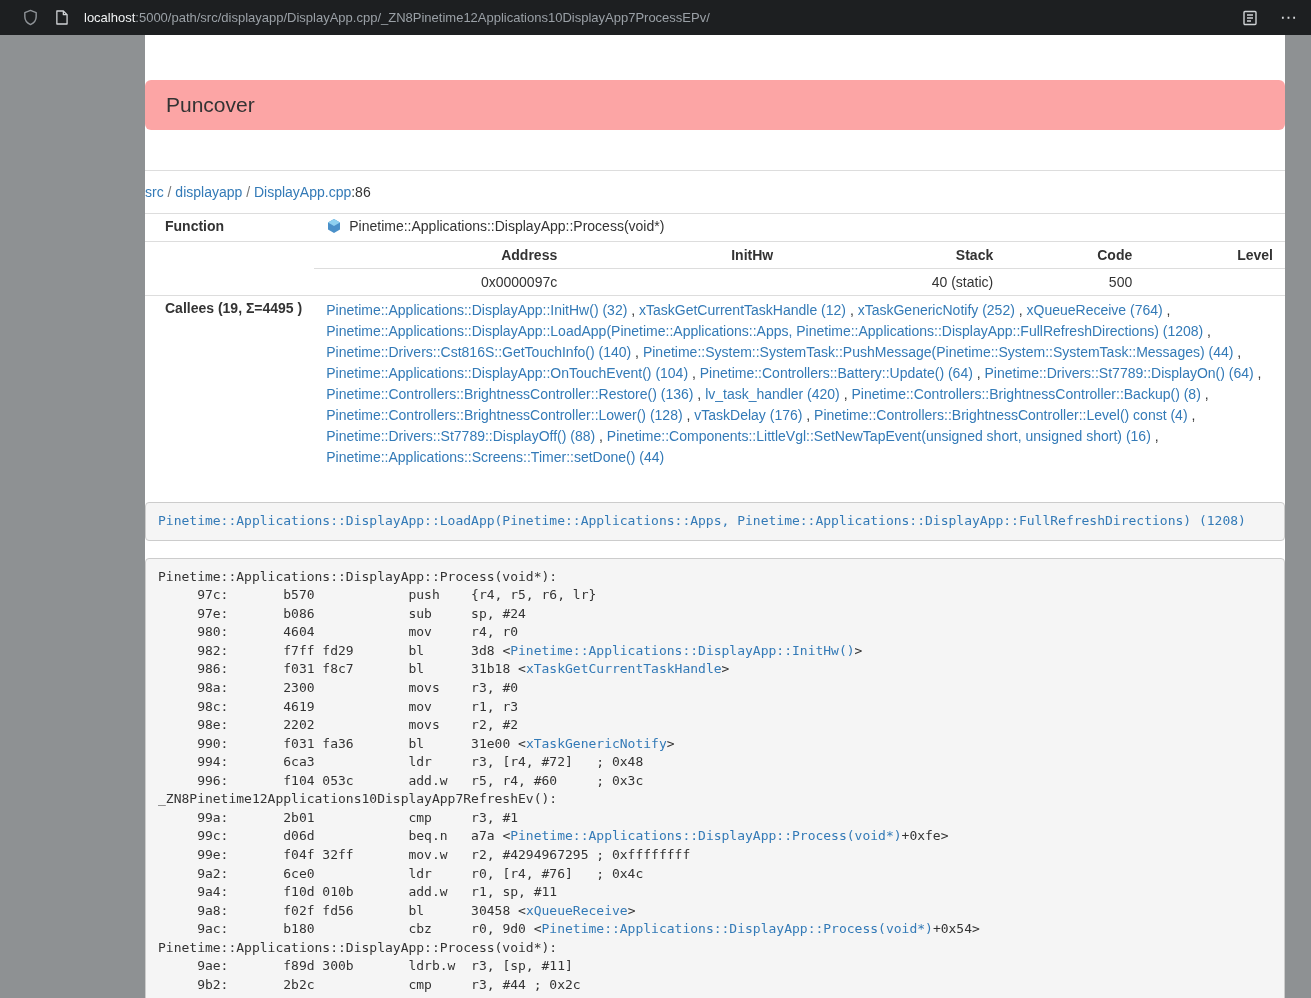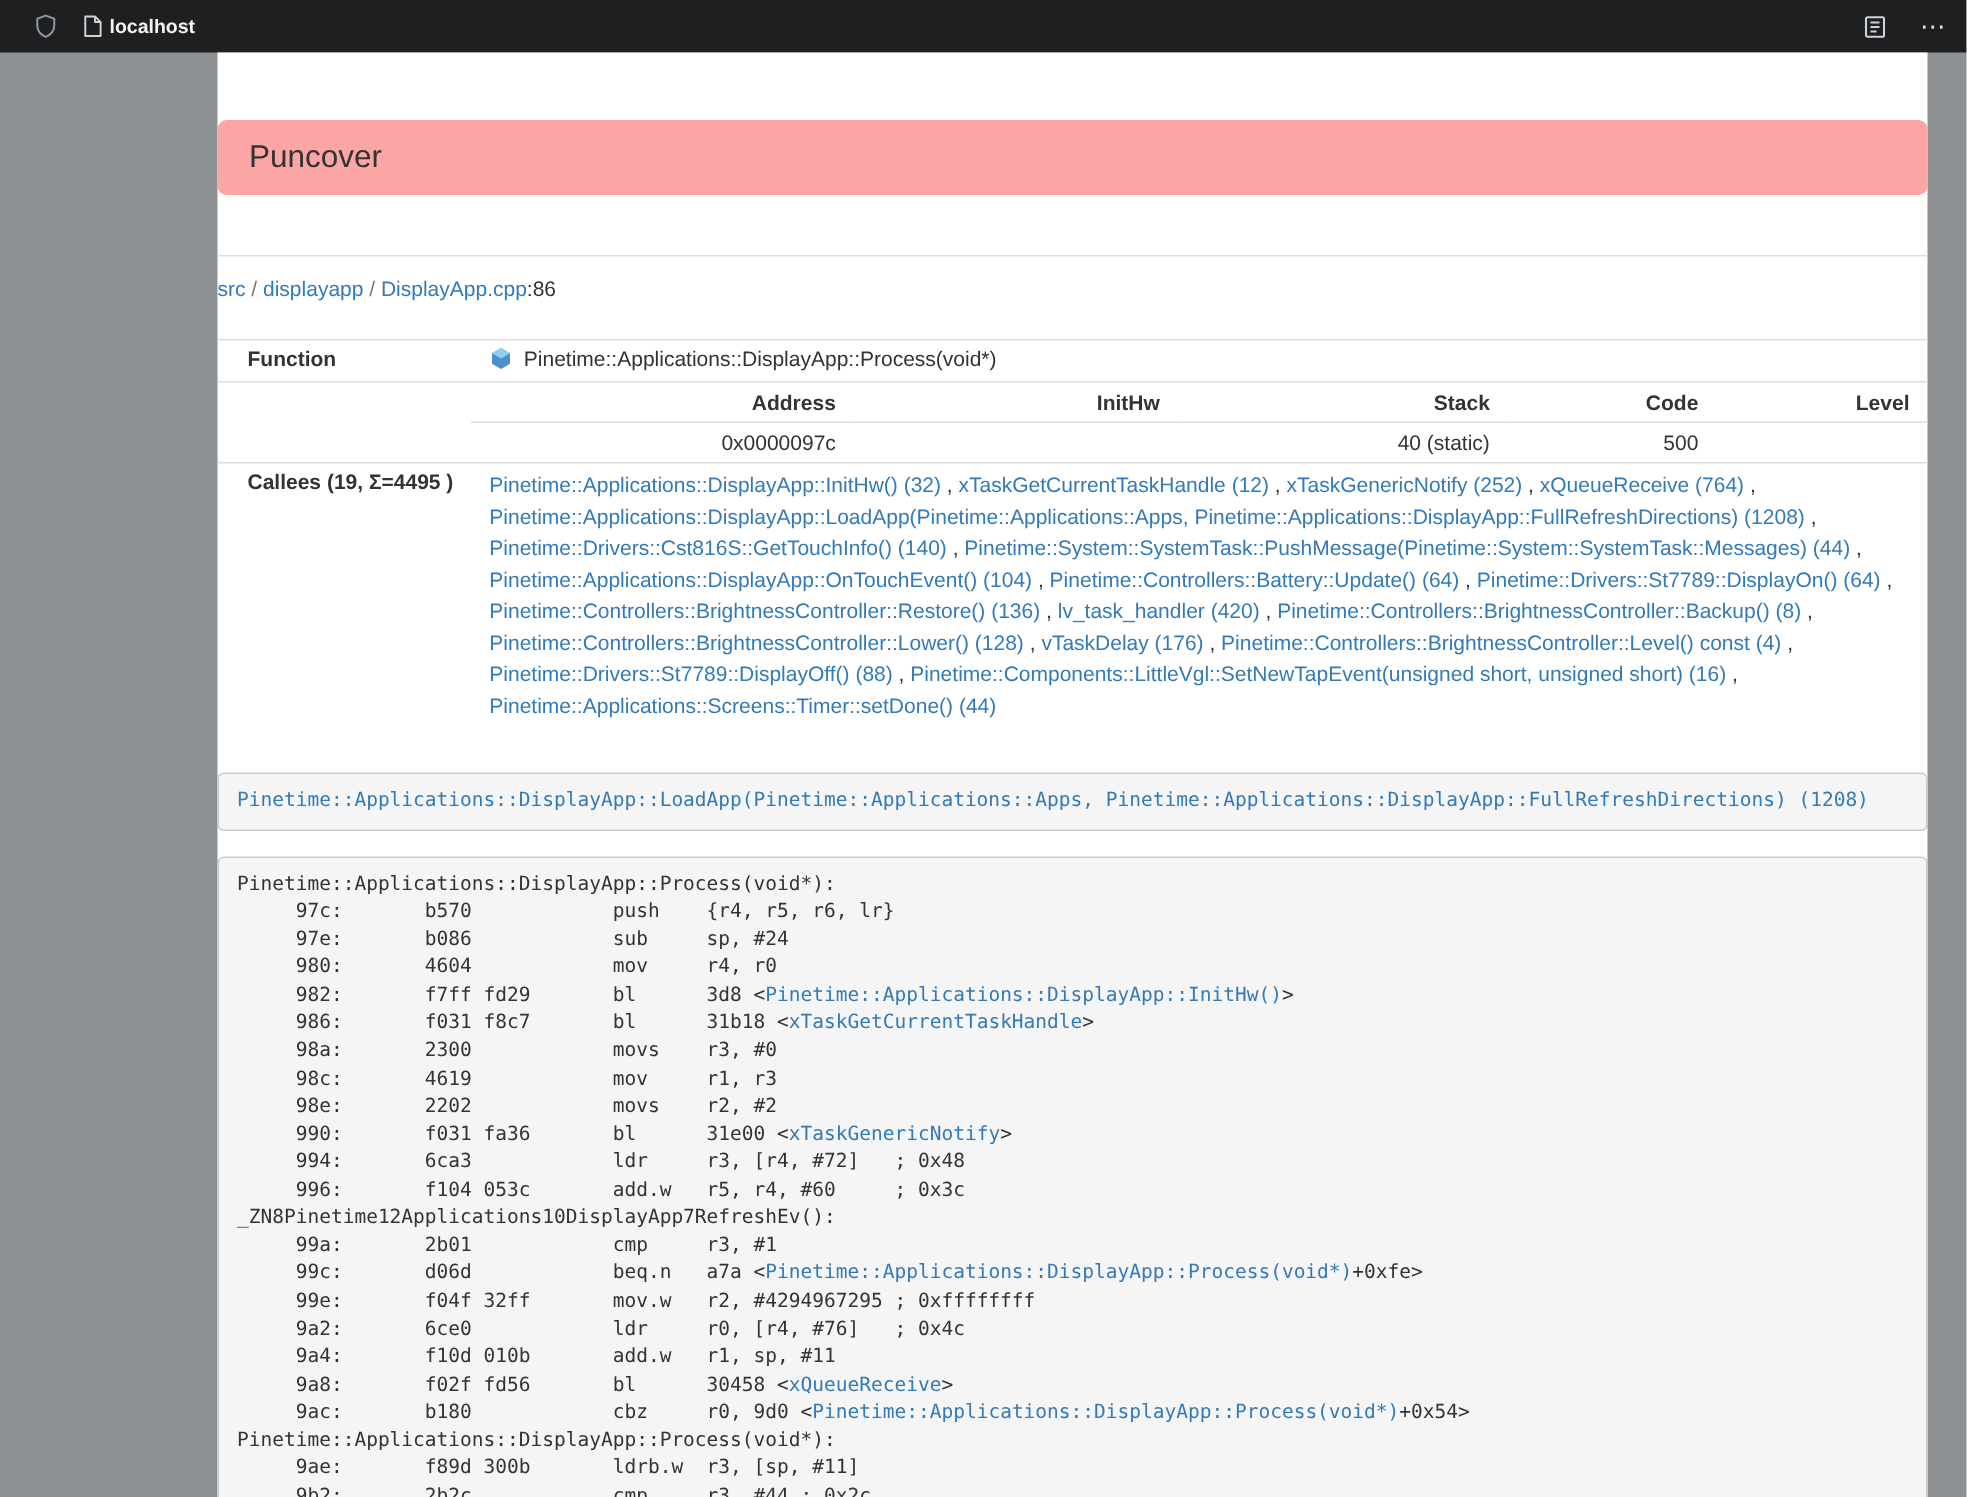--- a/index.html
+++ b/index.html
@@ -3,31 +3,31 @@
 <meta charset="utf-8">
 <style>
   * { margin:0; padding:0; box-sizing:border-box; }
   html, body { width:1311px; height:998px; overflow:hidden; }
   body { background:#8e9193; font-family:"Liberation Sans", sans-serif; font-size:14px; color:#333; }
 
   
   .topbar { height:35px; background:#1d1f21; display:flex; align-items:center; padding:0 12px 0 22px; }
   .tbicon { display:inline-flex; align-items:center; justify-content:center; flex:0 0 auto; }
   .urlbox { display:flex; align-items:center; flex:1 1 auto; margin-left:16px; font-size:13px; white-space:nowrap; overflow:hidden; }
-  .host { color:#f1f3f4; font-weight:bold; margin-left:5px; }
+  .host { color:#f1f3f4; font-weight:normal; margin-left:16px; }
   .upath { color:#9aa0a6; }
   .reader { margin-right:22px; }
   .dots { color:#d7d9db; font-size:17px; letter-spacing:2px; line-height:1; cursor:pointer; flex:0 0 auto; }
 
   
   .page { width:1140px; margin-left:145px; background:#ffffff; min-height:963px; padding-top:45px; }
   .jumbotron { background:#fca5a5; border-radius:6px; padding:13px 21px; margin-bottom:40px; }
   .jumbo-title { font-size:21px; font-weight:normal; color:#333; }
   hr.divider { border:none; border-top:1px solid #ddd; margin:0 0 13px 0; }
-  .breadcrumb { margin-bottom:26px; font-size:14px; }
+  .breadcrumb { margin-bottom:13px; font-size:14px; }
   .bc-sep { color:#777; }
   .lnk { color:#337ab7; text-decoration:none; cursor:pointer; }
 
   table.ftable { width:100%; border-collapse:collapse; }
   .ftable > tbody > tr > th,
   .ftable > tbody > tr > td { border-top:1px solid #ddd; vertical-align:top; text-align:left; padding:4px 12px; font-size:14px; }
   .ftable > tbody > tr > th { width:160px; padding-left:20px; white-space:nowrap; font-weight:bold; }
   .stats-cell { padding:0 !important; }
   table.stats { width:100%; border-collapse:collapse; table-layout:fixed; }
   .stats th, .stats td { text-align:right; padding:5px 12px; }
@@ -51,20 +51,21 @@
       </svg>
     </span>
   <div class="urlbox">
     <span class="tbicon">
         <svg width="13" height="15" viewBox="0 0 14 16" fill="none" stroke="#cfd2d5" stroke-width="1.4" stroke-linejoin="round">
           <path d="M2 1h7l4 4v10H2z"></path>
           <path d="M9 1v4h4"></path>
         </svg>
       </span>
     <span class="host">localhost</span>
+      <span class="upath">:5000/path/src/displayapp/DisplayApp.cpp/_ZN8Pinetime12Applications10DisplayApp7ProcessEPv/</span>
   </div>
   <span class="tbicon reader">
       <svg width="16" height="16" viewBox="0 0 16 16" fill="none" stroke="#cfd2d5" stroke-width="1.4">
         <rect x="2" y="1.5" width="12" height="13" rx="1"></rect>
         <path d="M5 5h6M5 8h6M5 11h4"></path>
       </svg>
     </span>
   <span class="dots">⋯</span>
 </header>
 

